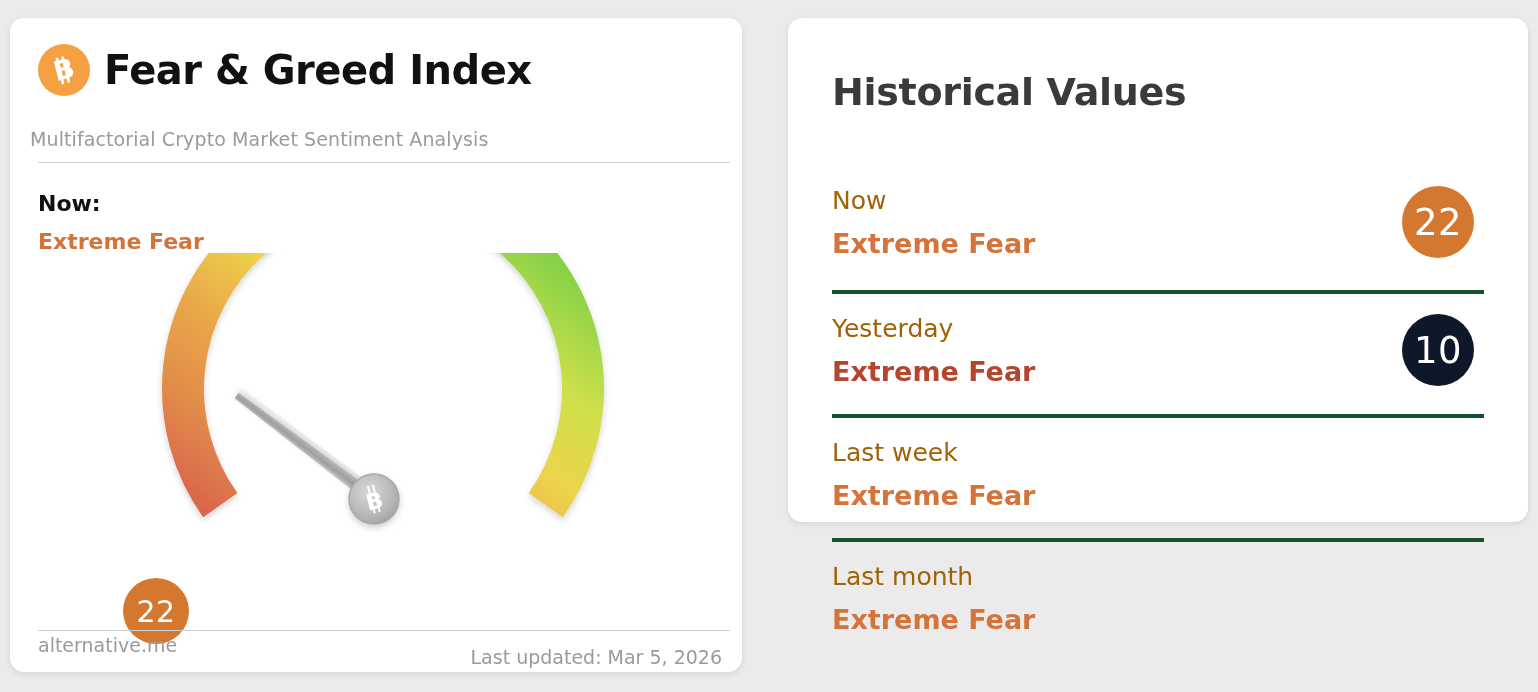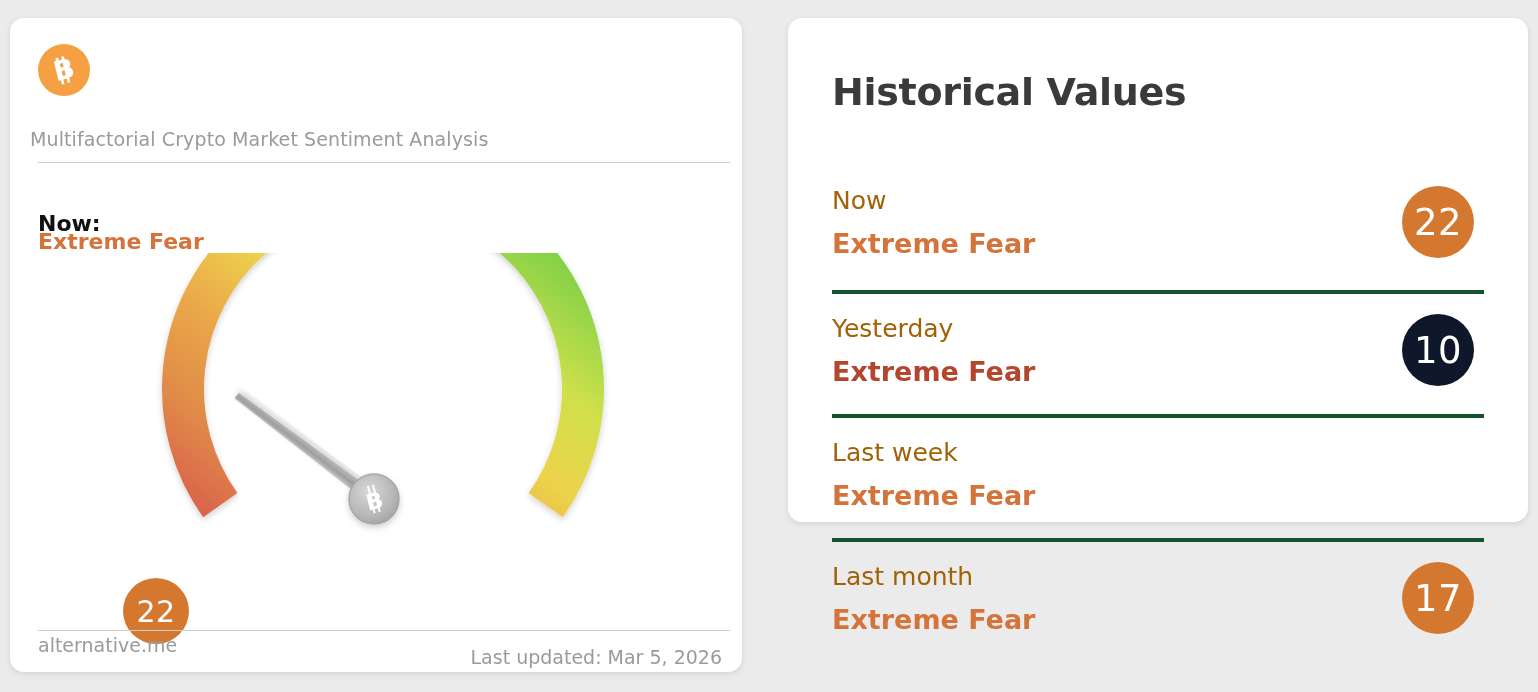--- a/index.html
+++ b/index.html
@@ -92,21 +92,20 @@
   }
 
   .now-label {
     position: absolute;
     left: 28px;
     top: 172px;
     font-size: 22px;
     font-weight: 700;
     color: #111111;
     line-height: 1.25;
-    margin-top: 20px;
   }
   .now-value {
     position: absolute;
     left: 28px;
     top: 210px;
     font-size: 22px;
     font-weight: 700;
     color: #d4733a;
     line-height: 1.25;
   }
@@ -226,20 +225,21 @@
 <div class="card" id="gauge-card">
 
   <div class="brand-row">
     <div class="btc-logo">
       <svg width="34" height="34" viewBox="0 0 34 34" aria-hidden="true">
         <text x="17" y="26" text-anchor="middle" font-family="DejaVu Sans, Liberation Sans, sans-serif" font-size="27" font-weight="700" fill="#ffffff" transform="rotate(-14 17 17)">B</text>
         <rect x="11.5" y="3.5" width="2.6" height="27" fill="#ffffff" transform="rotate(-14 17 17)"></rect>
         <rect x="17.5" y="3.5" width="2.6" height="27" fill="#ffffff" transform="rotate(-14 17 17)"></rect>
       </svg>
     </div>
+    <div class="brand-title">Fear &amp; Greed Index</div>
   </div>
 
   <div class="brand-sub">Multifactorial Crypto Market Sentiment Analysis</div>
   <div class="hr-top"></div>
 
   <div class="now-label">Now:</div>
   <div class="now-value" style="color: rgb(212, 115, 58);">Extreme Fear</div>
 
   <div id="gauge-wrap">
     <svg id="gauge-svg" width="690" height="360" viewBox="0 0 690 360" aria-hidden="true">
@@ -308,16 +308,15 @@
         <div class="hist-class" style="color: rgb(181, 70, 46);">Extreme Fear</div>
         <div class="hist-badge" style="background: #0f172a;">10</div>
       </div>
       <div class="hist-row">
         <div class="hist-period">Last week</div>
         <div class="hist-class" style="color: rgb(212, 115, 58);">Extreme Fear</div>
       </div>
       <div class="hist-row">
         <div class="hist-period">Last month</div>
         <div class="hist-class" style="color: rgb(212, 115, 58);">Extreme Fear</div>
-        <div class="hist-badge" style="background: rgb(213, 120, 47);">17</div>
       </div>
     </div>
 </div>
 
 </body></html>

